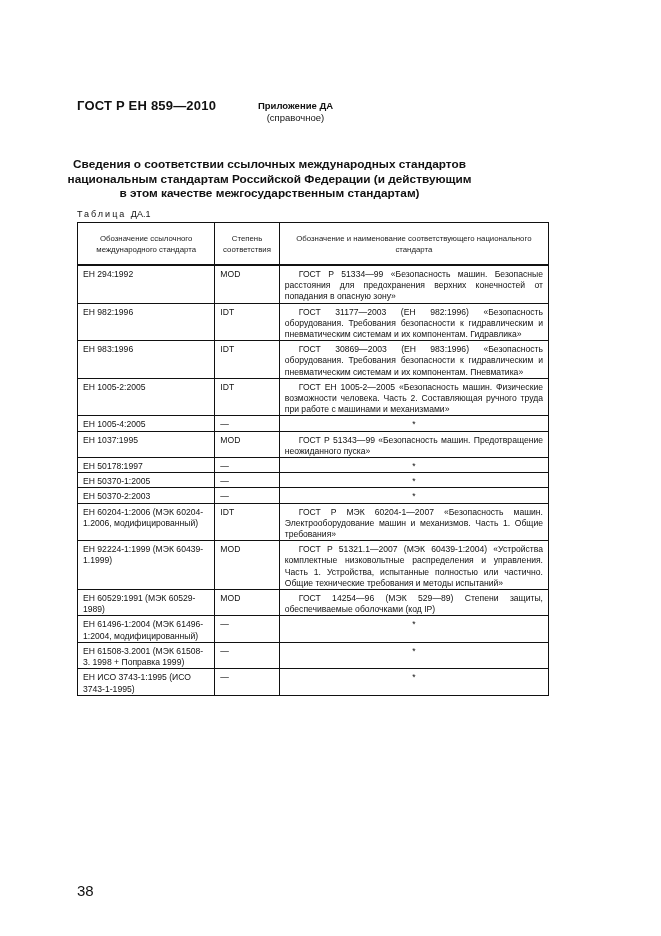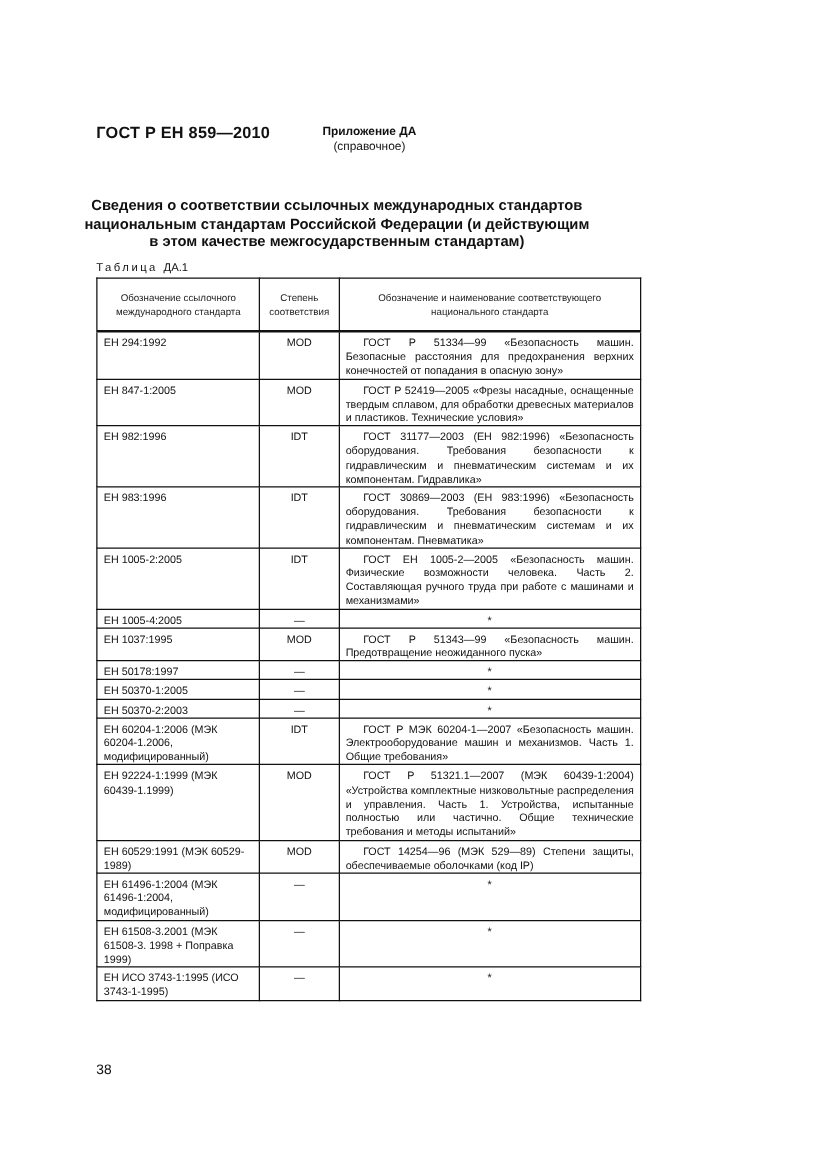--- a/index.html
+++ b/index.html
@@ -3,31 +3,31 @@
 <meta charset="utf-8">
 <style>
   html, body { margin: 0; padding: 0; background: #ffffff; }
   body { width: 661px; height: 936px; position: relative; font-family: "Liberation Sans", sans-serif; color: #111; }
   .doc-code { position: absolute; left: 77px; top: 70px; font-size: 13px; font-weight: bold; letter-spacing: 0.2px; margin-top: 28px; }
   .appendix { position: absolute; left: 0; width: 543px; top: 100px; text-align: center; font-size: 9.5px; font-weight: bold; line-height: 12px; margin-left: 24px; }
   .appendix .sub { font-weight: normal; }
   .title { position: absolute; left: 0; width: 539px; top: 157px; text-align: center; font-size: 11.8px; font-weight: bold; line-height: 14.5px; }
   .tlabel { position: absolute; left: 77px; top: 209px; font-size: 9px; letter-spacing: 2px; }
   .tlabel .num { letter-spacing: 0; }
-  table.std { position: absolute; left: 77px; top: 222px; width: 436px; border-collapse: collapse; font-size: 8.6px; line-height: 11.2px; }
+  table.std { position: absolute; left: 77px; top: 222px; width: 472px; border-collapse: collapse; font-size: 8.6px; line-height: 11.2px; }
   table.std td, table.std th { border: 1px solid #111; vertical-align: top; padding: 3px 5px 0 5px; }
   table.std { border: 1.4px solid #111; }
   table.std th { font-weight: normal; text-align: center; font-size: 7.8px; line-height: 10.5px; padding: 11px 4px 9px 4px; vertical-align: middle; color: #222; }
   table.std thead tr { border-bottom: 2px solid #111; }
   col.c1 { width: 146px; } col.c2 { width: 66px; } col.c3 { width: 304px; }
-  td.deg { text-align: center; }
+  td.deg { text-align: left; }
   td.nat { text-align: justify; }
   td.nat .ind { display: inline-block; width: 14px; }
   td.star { text-align: center; }
-  .pageno { position: absolute; left: 77px; top: 850px; font-size: 11px; }
+  .pageno { position: absolute; left: 77px; top: 882px; font-size: 15px; }
 </style>
 </head>
 <body>
 
 <div class="doc-code">ГОСТ Р ЕН 859—2010</div>
 
 <div class="appendix">
   <div>Приложение ДА</div>
   <div class="sub">(справочное)</div>
 </div>
@@ -54,25 +54,20 @@
       <th>Обозначение ссылочного международного стандарта</th>
       <th>Степень соответствия</th>
       <th>Обозначение и наименование соответствующего национального стандарта</th>
     </tr>
   </thead>
   <tbody id="tbody">
       <tr>
         <td>ЕН 294:1992</td>
         <td class="deg">MOD</td>
         <td class="nat"><span class="ind"></span><span>ГОСТ Р 51334—99 «Безопасность машин. Безопасные расстояния для предохранения верхних конечностей от попадания в опасную зону»</span></td>
-      </tr>
-      <tr>
-        <td>ЕН 847-1:2005</td>
-        <td class="deg">MOD</td>
-        <td class="nat"><span class="ind"></span><span>ГОСТ Р 52419—2005 «Фрезы насадные, оснащенные твердым сплавом, для обработки древесных материалов и пластиков. Технические условия»</span></td>
       </tr>
       <tr>
         <td>ЕН 982:1996</td>
         <td class="deg">IDT</td>
         <td class="nat"><span class="ind"></span><span>ГОСТ 31177—2003 (ЕН 982:1996) «Безопасность оборудования. Требования безопасности к гидравлическим и пневматическим системам и их компонентам. Гидравлика»</span></td>
       </tr>
       <tr>
         <td>ЕН 983:1996</td>
         <td class="deg">IDT</td>
         <td class="nat"><span class="ind"></span><span>ГОСТ 30869—2003 (ЕН 983:1996) «Безопасность оборудования. Требования безопасности к гидравлическим и пневматическим системам и их компонентам. Пневматика»</span></td>

